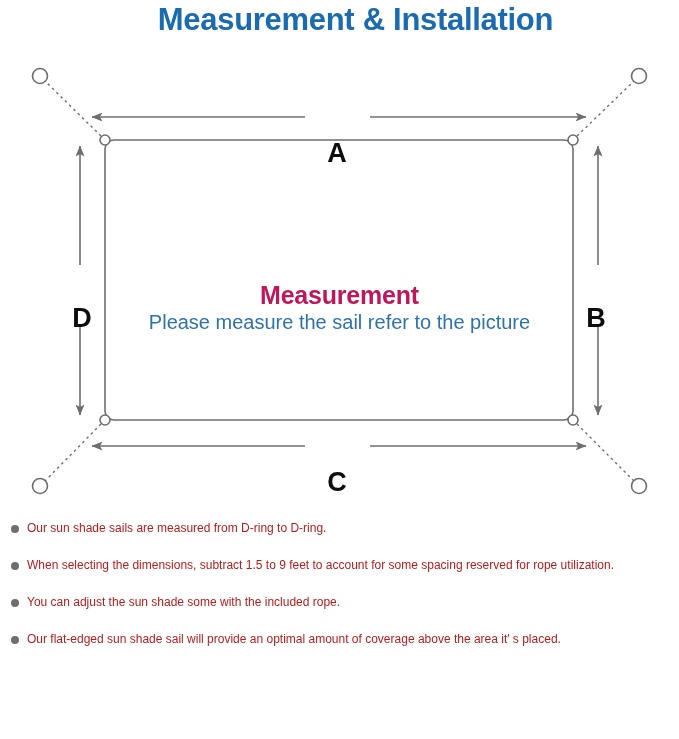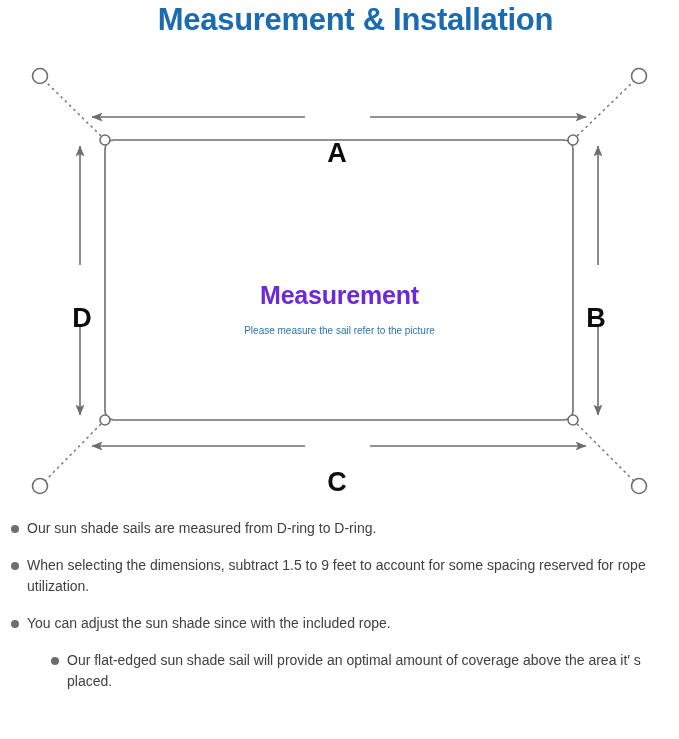--- a/index.html
+++ b/index.html
@@ -49,29 +49,29 @@
     position: absolute;
     left: 0;
     top: 240px;
     width: 679px;
     text-align: center;
     pointer-events: none;
   }
   #center-title {
     font-size: 25px;
     font-weight: bold;
-    color: #6d28d9;
+    color: #be185d;
     line-height: 30px;
     letter-spacing: -0.2px;
   }
   #center-sub {
-    font-size: 10px;
+    font-size: 20px;
     color: #2d74ab;
     line-height: 22px;
-    margin-top: 10px;
+    margin-top: 1px;
   }
 
   
   .dim-letter {
     position: absolute;
     font-size: 27px;
     font-weight: bold;
     color: #0d0d0d;
     font-family: "Liberation Sans", sans-serif;
     text-align: center;
@@ -86,26 +86,26 @@
   #notes {
     position: absolute;
     left: 0;
     top: 518px;
     width: 679px;
   }
   .note {
     position: relative;
     padding-left: 27px;
     margin-bottom: 16px;
-    font-size: 14px;
+    font-size: 12px;
     line-height: 21px;
-    color: #404040;
+    color: #b91c1c;
     font-family: "Liberation Sans", sans-serif;
   }
-  .note:last-child { margin-bottom: 0; margin-left: 40px; }
+  .note:last-child { margin-bottom: 0; }
   .note .bullet {
     position: absolute;
     left: 11px;
     top: 7px;
     width: 8px;
     height: 8px;
     border-radius: 50%;
     background: #6e6e6e;
   }
   .note .note-text {
@@ -178,21 +178,21 @@
   </div>
 
 
   <div class="note">
     <span class="bullet"></span>
     <span class="note-text">When selecting the dimensions, subtract 1.5 to 9 feet to account for some spacing reserved for rope utilization.</span>
   </div>
 
   <div class="note">
     <span class="bullet"></span>
-    <span class="note-text">You can adjust the sun shade since with the included rope.</span>
+    <span class="note-text">You can adjust the sun shade some with the included rope.</span>
   </div>
 
   <div class="note">
     <span class="bullet"></span>
     <span class="note-text">Our flat-edged sun shade sail will provide an optimal amount of coverage above the area it′ s placed.</span>
   </div>
 
 </div>
 
 </body></html>

